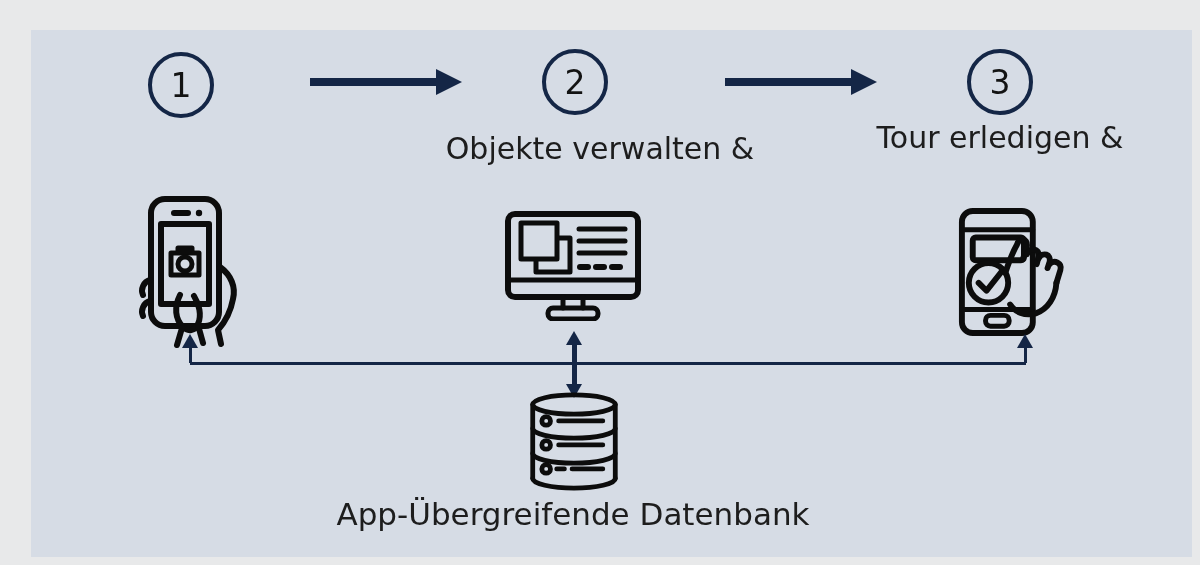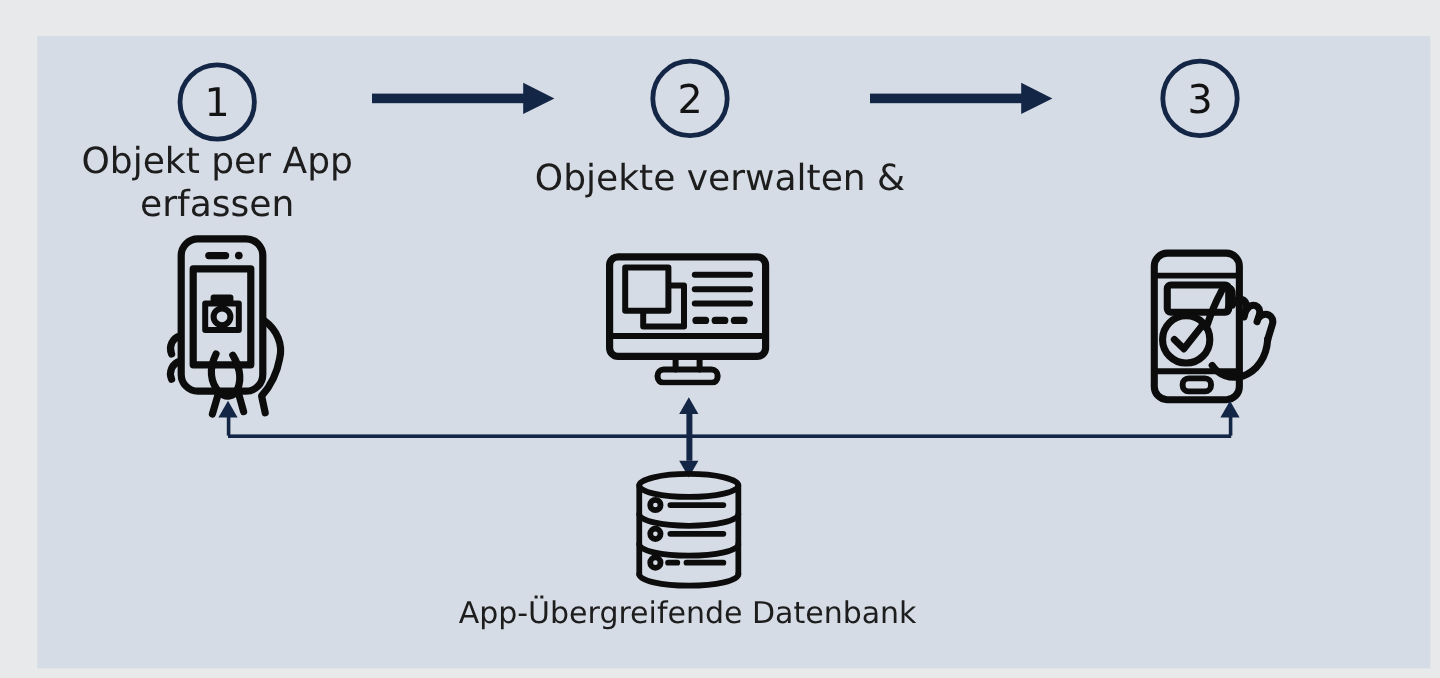--- a/index.html
+++ b/index.html
@@ -18,21 +18,21 @@
     box-sizing:border-box;width:66px;height:66px;border-radius:50%;
     border:4px solid var(--navy,#142646);
     display:flex;align-items:center;justify-content:center;
     font-size:33px;color:#131313;
   }
   .step-label{
     width:320px;text-align:center;font-size:30px;line-height:36px;
     letter-spacing:0px;white-space:nowrap;
   }
   .caption{
-    width:520px;text-align:center;font-size:25px;white-space:nowrap;
+    width:520px;text-align:center;font-size:31px;white-space:nowrap;
   }
   .shaft-h{height:8px;background:var(--navy,#142646);}
   .head-right{
     width:0;height:0;border-top:13px solid transparent;border-bottom:13px solid transparent;
     border-left:26px solid var(--navy,#142646);
   }
   .head-up{
     width:0;height:0;border-left:8px solid transparent;border-right:8px solid transparent;
     border-bottom:14px solid var(--navy,#142646);
   }
@@ -66,28 +66,25 @@
 
   <div>
     <div class="abs shaft-h" style="left:310px;top:78px;width:128px;"></div>
     <div class="abs head-right" style="left:436px;top:69px;"></div>
   </div>
   <div>
     <div class="abs shaft-h" style="left:725px;top:78px;width:128px;"></div>
     <div class="abs head-right" style="left:851px;top:69px;"></div>
   </div>
 
-  <div class="abs step-label" style="left:21px;top:117px;">
-    <div>Objekt per App</div>
-    <div>erfassen</div>
-  </div>
   <div class="abs step-label" style="left:440px;top:131px;">
     <div>Objekte verwalten &amp;</div>
   </div>
   <div class="abs step-label" style="left:840px;top:120px;">
+    <div>Tour erledigen &amp;</div>
   </div>
 
   <svg class="abs" style="left:130px;top:194px;" width="112" height="158" viewBox="0 0 112 158">
     <rect class="ic" x="21" y="5" width="68" height="127" rx="14"></rect>
     <line class="ic" x1="44" y1="19" x2="58" y2="19"></line>
     <circle class="dotfill" cx="69" cy="19" r="3.2"></circle>
     <rect class="ic" x="31" y="30" width="48" height="80"></rect>
     <path class="ic5" d="M48,59 v-5 h14 v5 M41,59 h28 v22 h-28 z"></path>
     <circle class="ic5" cx="55" cy="70" r="7"></circle>
     <path class="ic" d="M20,86 a11,11 0 0 0 -7,15"></path>

